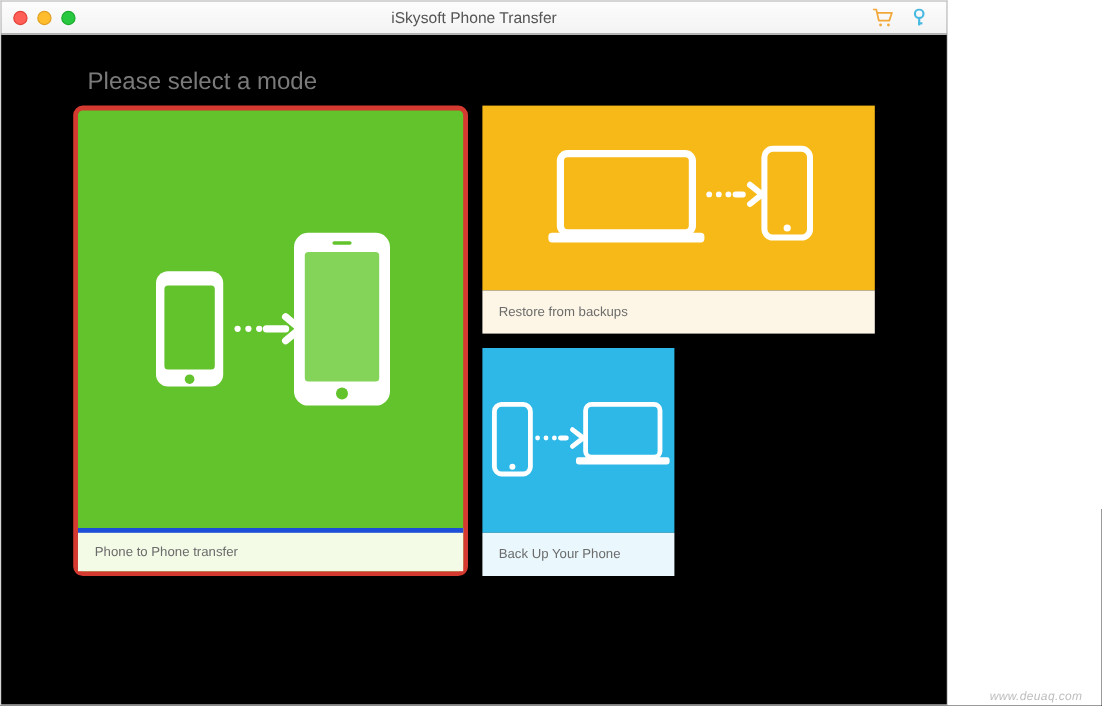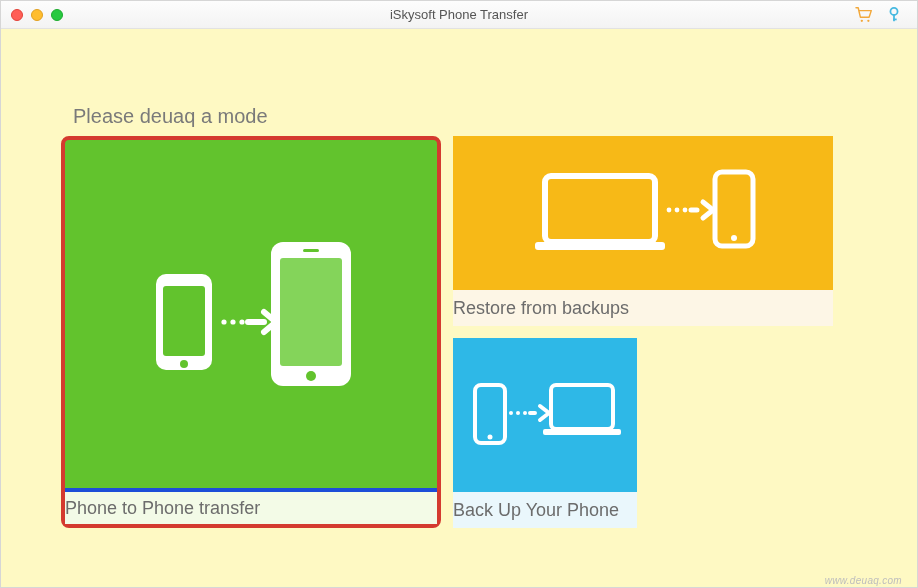--- a/index.html
+++ b/index.html
@@ -5,27 +5,26 @@
   * { box-sizing: border-box; margin: 0; padding: 0; }
   body {
     font-family: -apple-system, "Helvetica Neue", Arial, sans-serif;
     background: #fff;
     width: 918px;
     height: 588px;
     overflow: hidden;
     position: relative;
   }
   .window {
-    width: 918px;
+    width: 790px;
     height: 588px;
     border: 1px solid #d6d6d6;
     display: flex;
     flex-direction: column;
-    background: #fef9c3;
-    gap: 48px;
+    background: #000000;
   }
   .titlebar {
     height: 28px;
     background: linear-gradient(#fdfdfd,#f3f3f3);
     border-bottom: 1px solid #e2e2e2;
     display: flex;
     align-items: center;
     position: relative;
   }
   .traffic-lights {
@@ -77,21 +76,22 @@
   .card-illus {
     flex: 1;
     display: flex;
     align-items: center;
     justify-content: center;
   }
   .card-label {
     height: 36px;
     display: flex;
     align-items: center;
-    font-size: 18px;
+    padding-left: 14px;
+    font-size: 11px;
     color: #6c6c6c;
   }
   
   .card.green {
     grid-row: 1 / span 2;
     background: #62c32d;
     border: 4px solid #d43a2f;
     border-radius: 8px;
   }
   .card.green .card-label {
@@ -156,21 +156,21 @@
         <svg width="14" height="16" viewBox="0 0 14 18">
           <circle cx="7" cy="5" r="4" fill="none" stroke="#47b9e0" stroke-width="2"></circle>
           <rect x="6" y="8" width="2" height="8" fill="#47b9e0"></rect>
           <rect x="6" y="13" width="4" height="2" fill="#47b9e0"></rect>
         </svg>
       </span>
     </div>
   </div>
 
   <div class="content">
-    <div class="heading">Please deuaq a mode</div>
+    <div class="heading">Please select a mode</div>
 
     <div style="display:flex; gap:12px;">
 
       <div class="card green" style="width:380px; height:392px;">
         <div class="card-illus">
           <svg width="230" height="180" viewBox="0 0 230 180">
 
             <rect x="20" y="50" width="56" height="96" rx="10" fill="#fff"></rect>
             <rect x="27" y="62" width="42" height="70" rx="3" fill="#62c32d"></rect>
             <circle cx="48" cy="140" r="4" fill="#62c32d"></circle>

